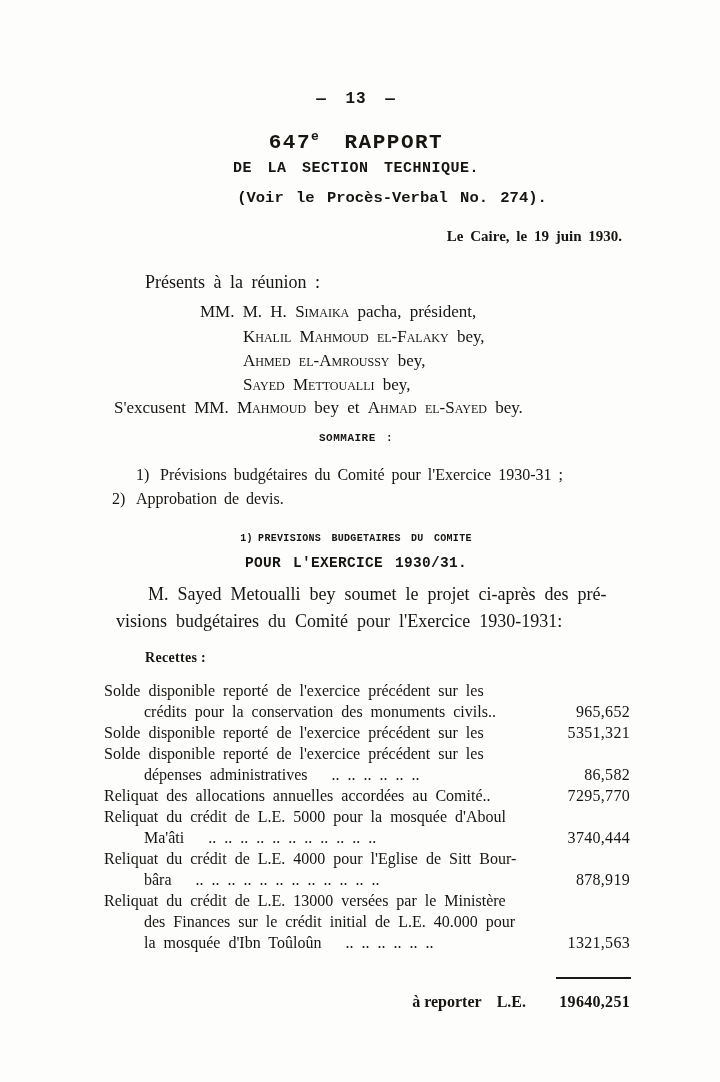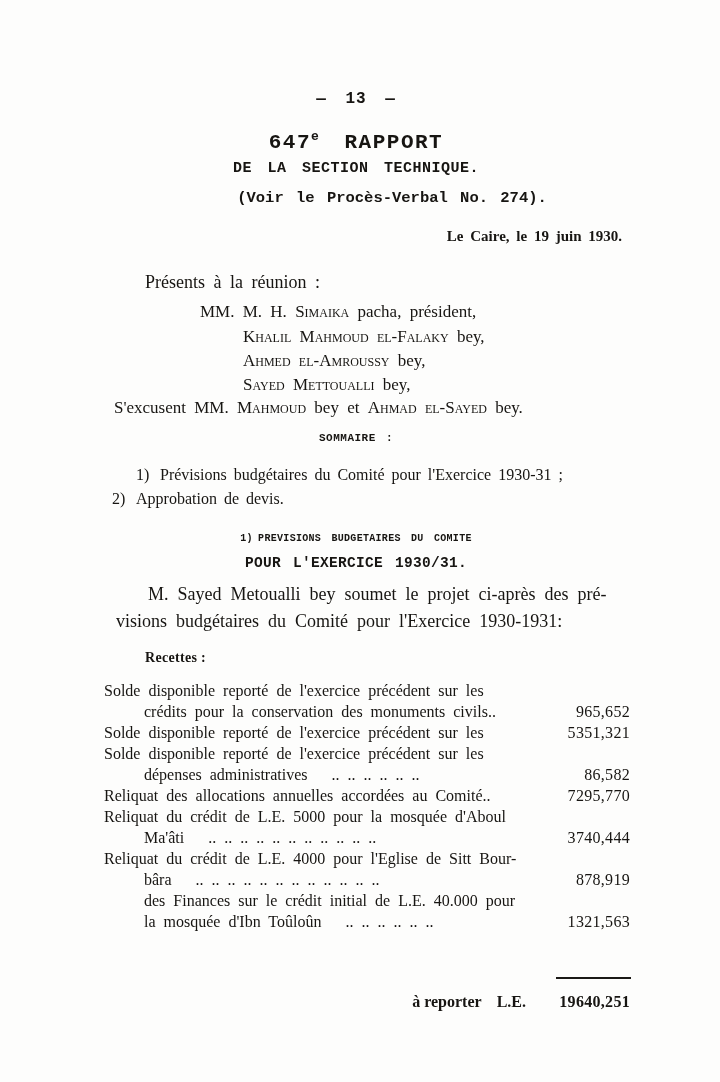--- a/index.html
+++ b/index.html
@@ -131,20 +131,21 @@
       <div class="amount">3740,444</div>
     </div>
 
     <div class="entry">
       <div class="lline first">Reliquat du crédit de L.E. 4000 pour l'Eglise de Sitt Bour-</div>
       <div class="lline cont">bâra  .. .. .. .. .. .. .. .. .. .. .. ..</div>
       <div class="amount">878,919</div>
     </div>
 
     <div class="entry">
+      <div class="lline first">Reliquat du crédit de L.E. 13000 versées par le Ministère</div>
       <div class="lline cont">des Finances sur le crédit initial de L.E. 40.000 pour</div>
       <div class="lline cont">la mosquée d'Ibn Toûloûn  .. .. .. .. .. ..</div>
       <div class="amount">1321,563</div>
     </div>
 
   </div>
 
   <div class="total-rule"></div>
 
   <div class="total-line"><span class="total-label">à reporter</span><span class="total-currency">L.E.</span><span class="total-amount">19640,251</span></div>

